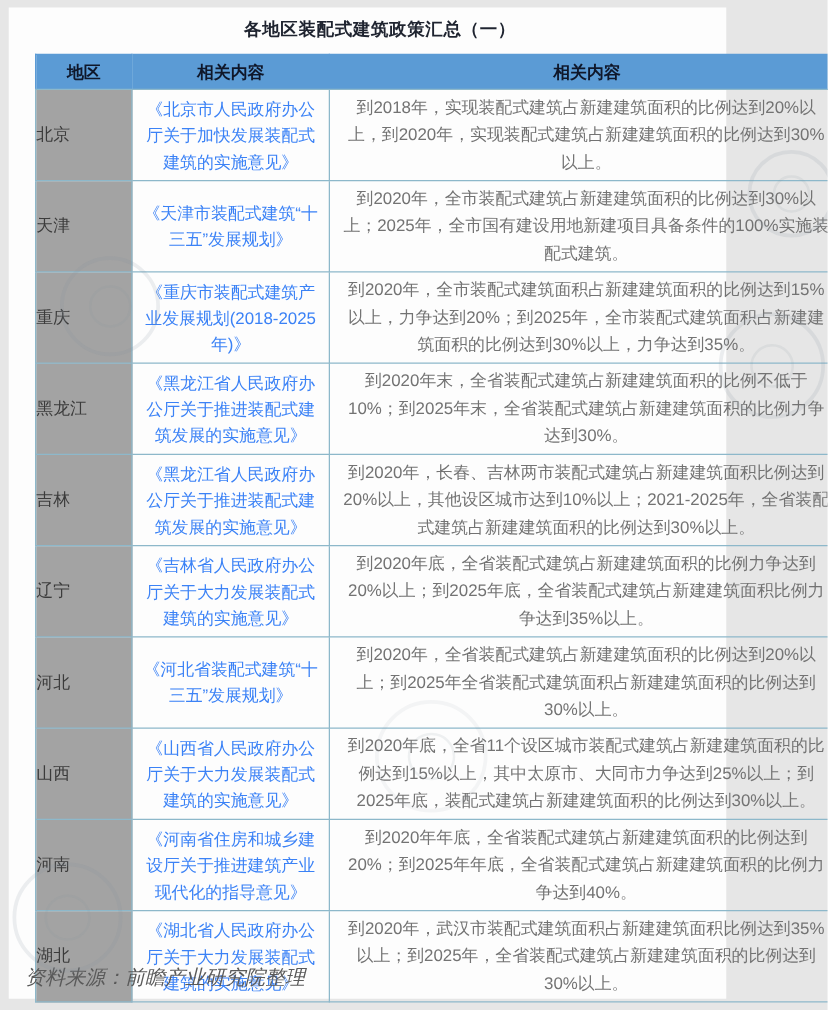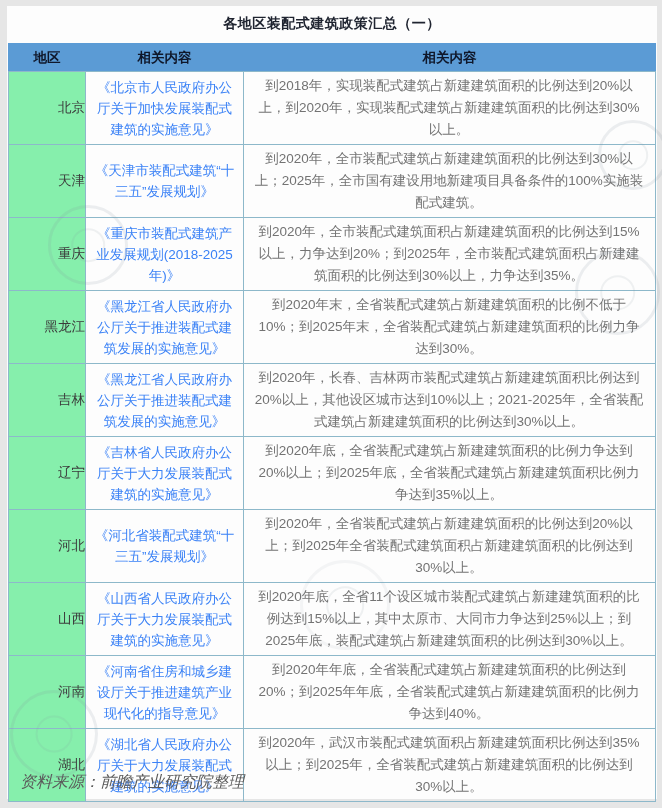--- a/index.html
+++ b/index.html
@@ -4,22 +4,23 @@
 <style>
   * { margin:0; padding:0; box-sizing:border-box; }
   html,body { width:662px; height:808px; }
   body {
     position:relative;
     background:#e6e6e6;
     font-family:"Liberation Sans","DejaVu Sans",sans-serif;
     overflow:hidden;
   }
   .canvas {
-    position:absolute; left:7px; top:6px; width:650px; height:793px;
+    position:absolute; left:7px; top:6px; width:574px; height:793px;
     background:#fdfdfd;
+    padding-left:20px;
   }
   .title {
     margin-top:9px;
     text-align:center;
     font-size:14px;
     font-weight:bold;
     color:#1f2430;
     letter-spacing:0.5px;
   }
   table.policy {
@@ -38,23 +39,23 @@
   }
   table.policy thead th {
     background:#5b9bd5;
     color:#0f172a;
     font-weight:bold;
     height:28px;
     border-color:#5b9bd5;
     border-bottom-color:#8db8ca;
   }
   td.region {
-    text-align:right;
+    text-align:left;
     color:#3b3b3b;
-    background:#86efac;
+    background:#a3a3a3;
   }
   td.policy-name {
     text-align:center;
     color:#3b82f6;
     line-height:21px;
     padding:3px 5px;
   }
   td.content {
     text-align:center;
     color:#737373;

